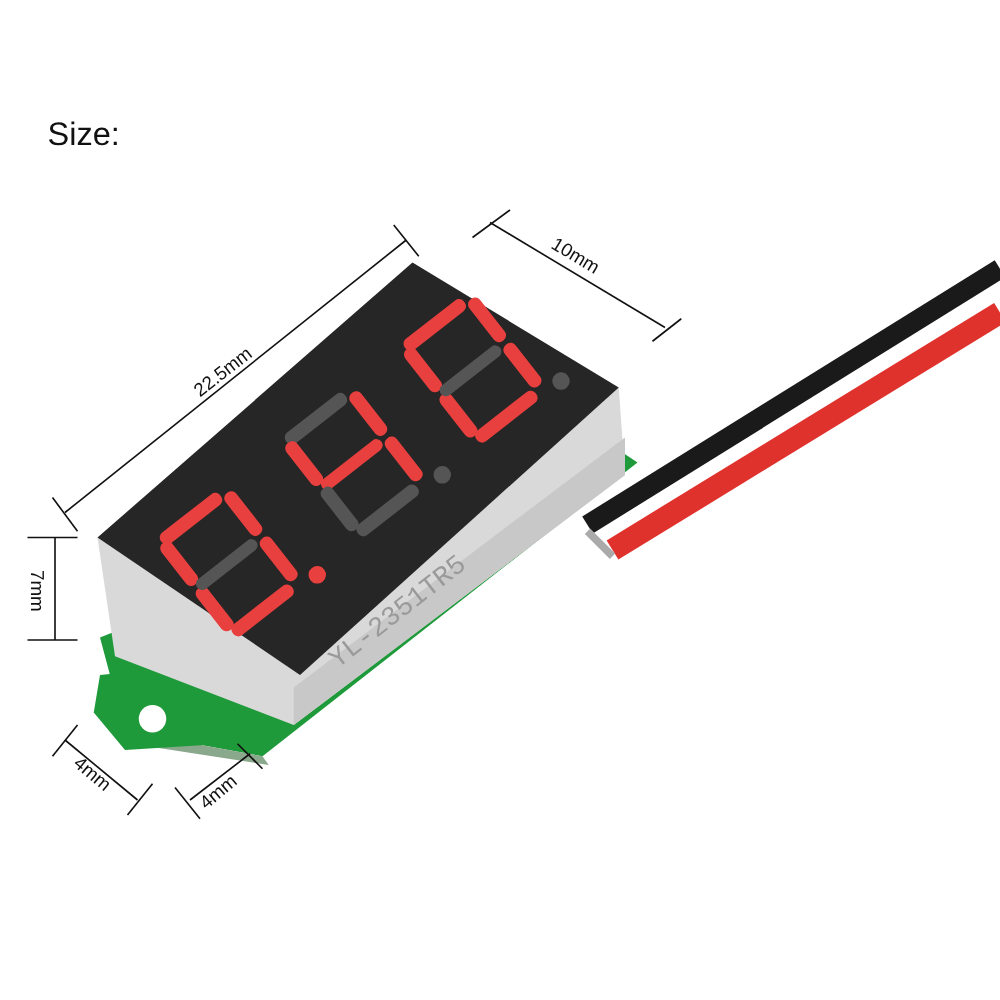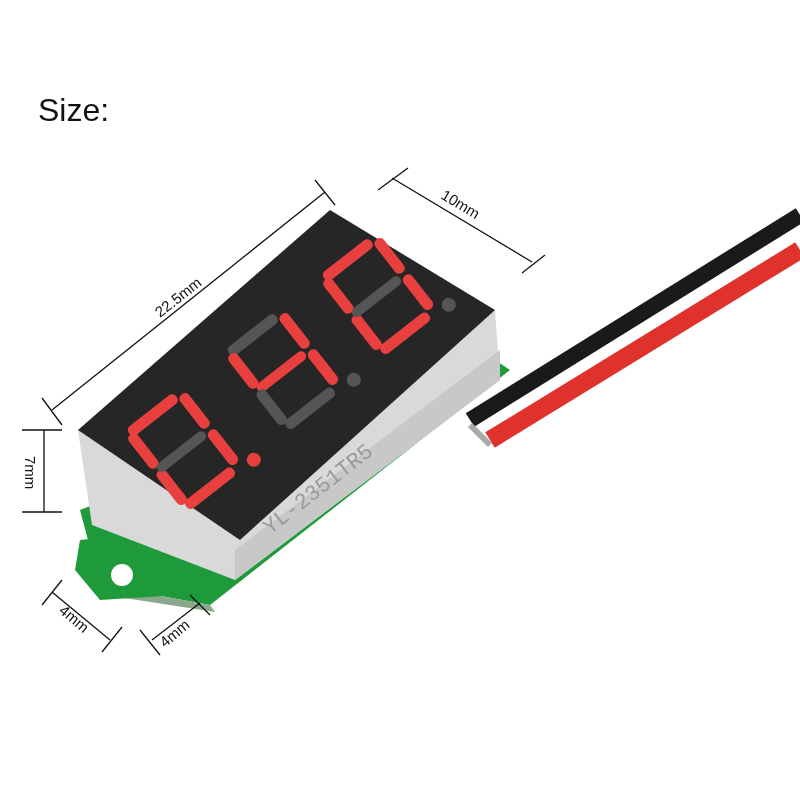--- a/index.html
+++ b/index.html
@@ -1,17 +1,17 @@
 <!DOCTYPE html>
 <html><head>
 <meta charset="utf-8">
 <style>
   html, body { margin:0; padding:0; background:#ffffff; }
   body { width:800px; height:800px; position:relative; overflow:hidden; font-family:"Liberation Sans", sans-serif; }
-  .title { position:absolute; left:38px; top:92px; font-size:32px; color:#111; }
+  .title { position:absolute; left:38px; top:92px; font-size:26px; color:#111; }
   svg { position:absolute; left:0; top:0; }
   .dimtext { font-family:"Liberation Sans", sans-serif; font-size:15px; fill:#111; }
 </style>
 </head>
 <body>
 
 <div class="title">Size:</div>
 
 <svg width="800" height="800" viewBox="0 0 800 800">
 

